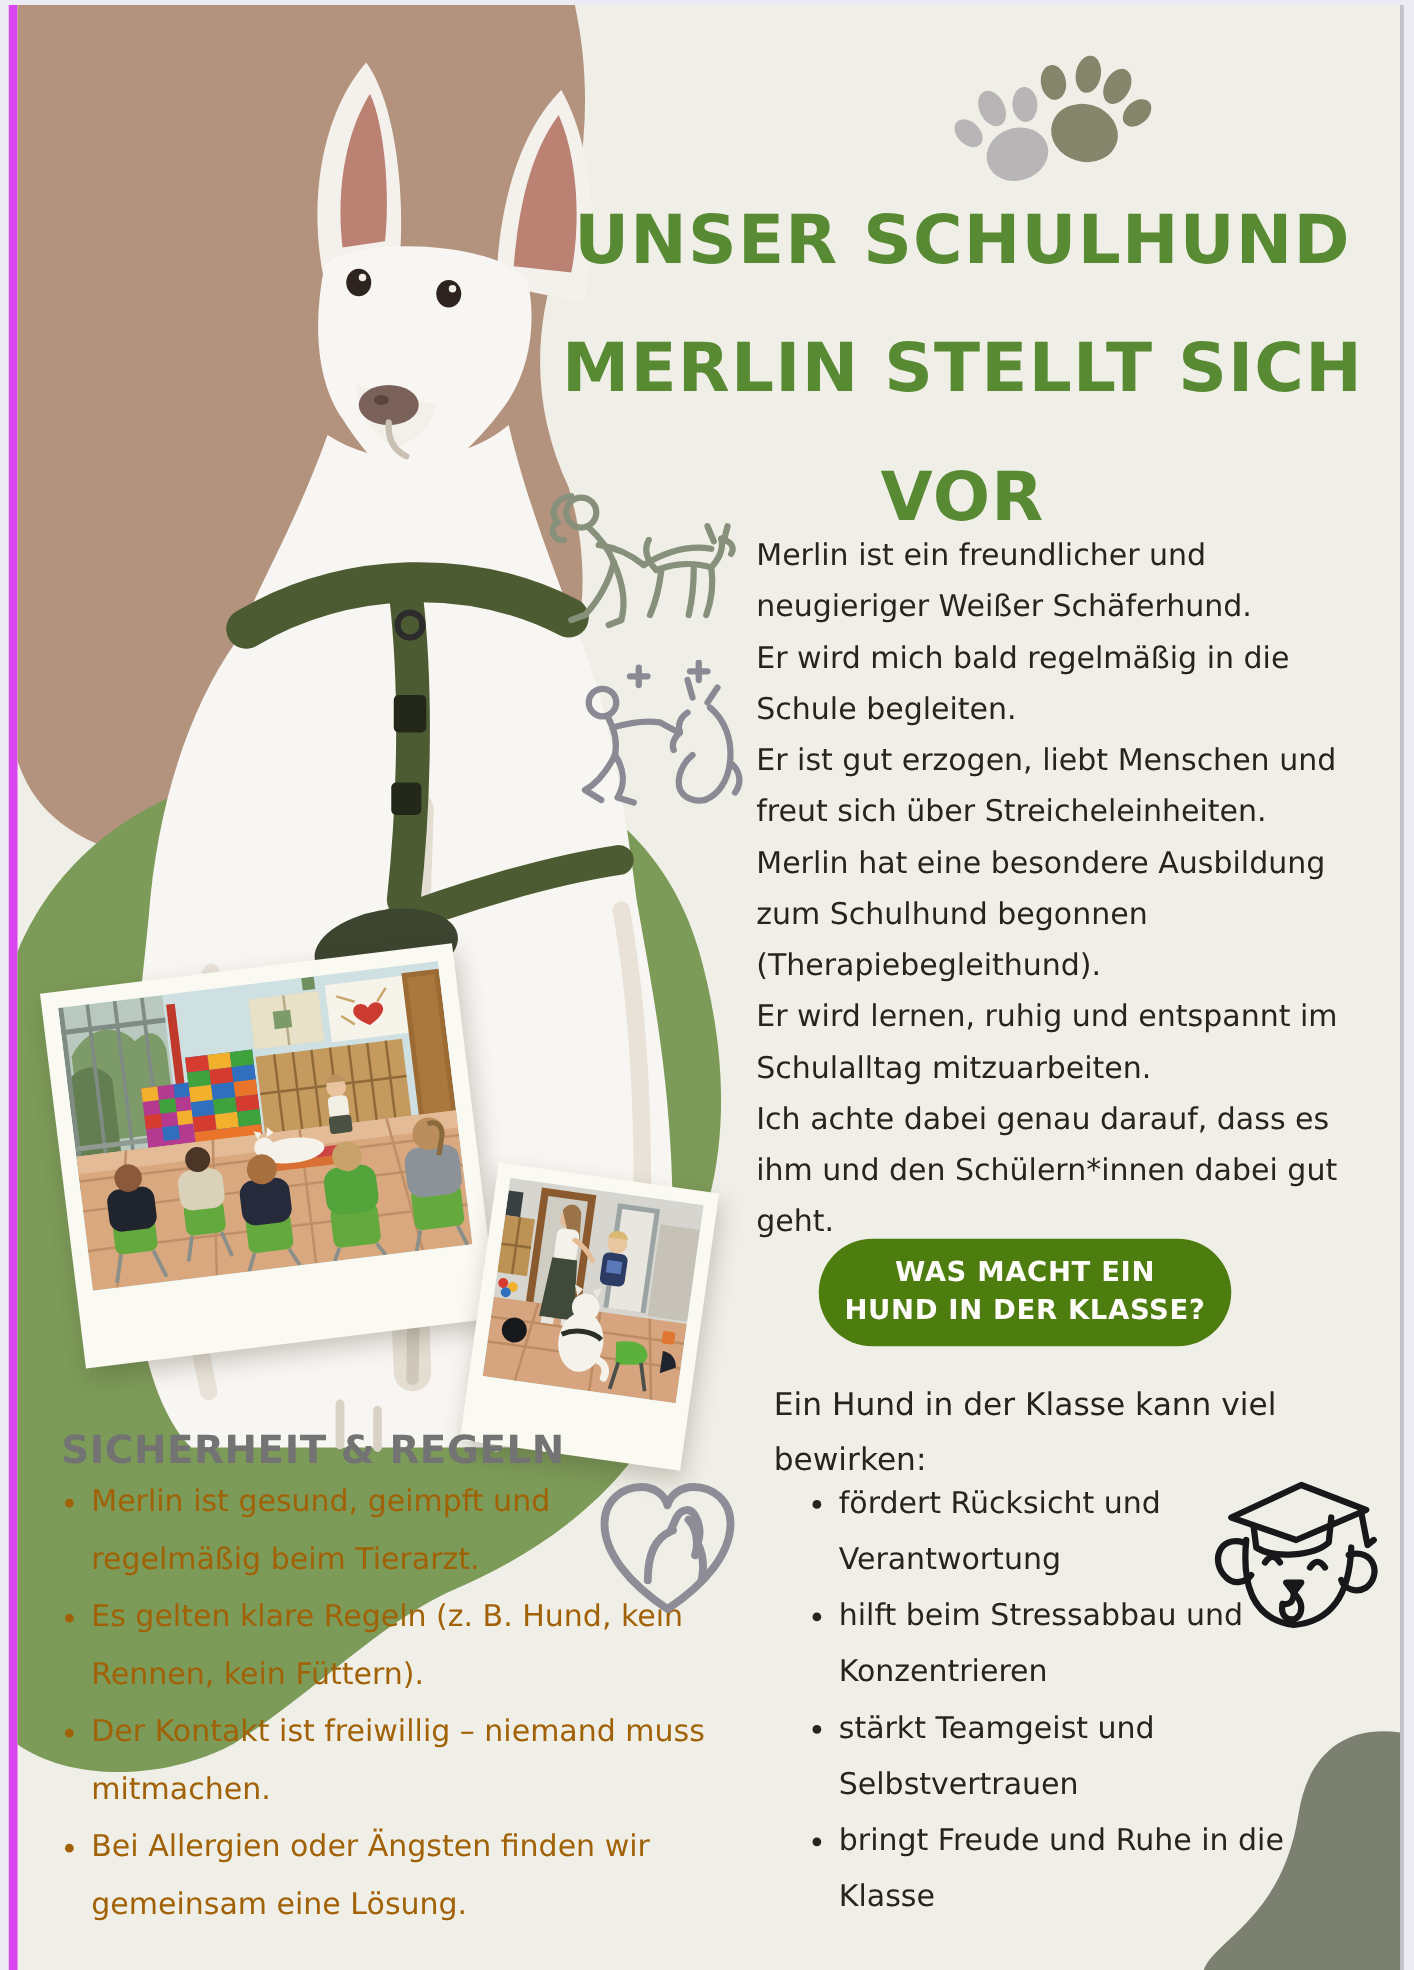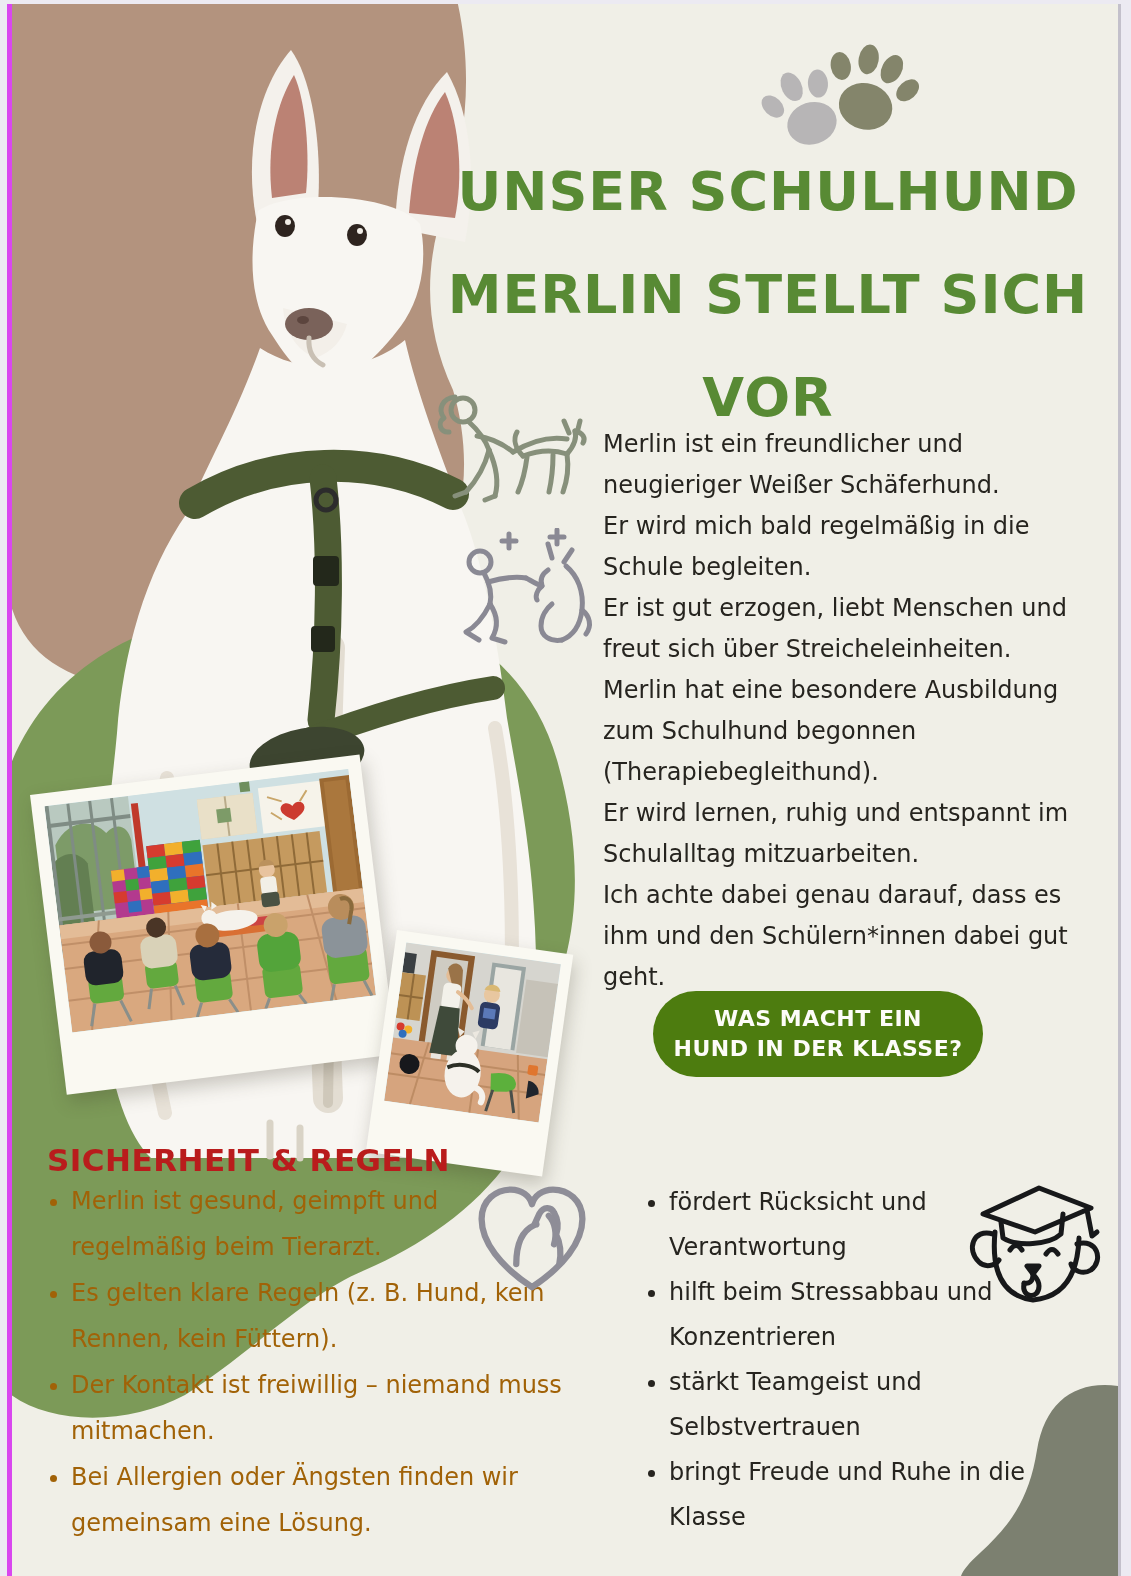--- a/index.html
+++ b/index.html
@@ -1,33 +1,33 @@
 <!DOCTYPE html>
 <html><head>
 <meta charset="utf-8">
 <style>
   html,body{margin:0;padding:0;background:#eceaf2;}
   .stage{position:relative;width:1131px;height:1576px;overflow:hidden;background:#eceaf2;
          font-family:"DejaVu Sans","Liberation Sans",sans-serif;}
   .page-clip{position:absolute;left:7px;top:4px;width:1106px;height:1572px;overflow:hidden;
-             background:#f0efe7;border-right:3px solid #c3c0cb;border-left:5px solid #d946ef;}
+             background:#f0efe7;border-right:3px solid #c3c0cb;border-left:7px solid #d946ef;}
   .shift{position:absolute;left:-7px;top:-4px;width:1131px;height:1576px;}
   .abs{position:absolute;}
   .title{left:408px;top:140px;width:710px;text-align:center;color:#588a34;
          font-weight:800;font-size:54px;line-height:103px;letter-spacing:1px;white-space:pre;}
   .intro{left:598px;top:424px;width:540px;font-size:24px;line-height:41px;color:#26241f;
          white-space:pre-line;}
   .badge{left:648px;top:991px;width:330px;height:86px;background:#4d7c0f;border-radius:44px;
          display:flex;align-items:center;justify-content:center;text-align:center;
          color:#fdfcf8;font-weight:bold;font-size:22px;line-height:30px;letter-spacing:.5px;
          white-space:pre-line;}
   .benefits-intro{left:612px;top:1102px;width:500px;font-size:25px;line-height:44px;color:#26241f;white-space:pre-line;}
   ul.blist{left:612px;top:1180px;width:480px;margin:0;padding:0 0 0 52px;list-style:disc;}
   ul.blist li{font-size:24px;line-height:45px;color:#26241f;white-space:pre-line;}
-  .safety-head{left:42px;top:1142px;width:560px;font-size:31px;font-weight:bold;color:#b91c1c;letter-spacing:.5px;}
+  .safety-head{left:42px;top:1142px;width:560px;font-size:31px;font-weight:bold;color:#737373;letter-spacing:.5px;}
   ul.slist{left:18px;top:1178px;width:600px;margin:0;padding:0 0 0 48px;list-style:disc;}
   ul.slist li{font-size:24px;line-height:46px;color:#a16207;white-space:pre-line;}
   .polaroid{background:#faf9f2;box-shadow:3px 8px 18px rgba(60,55,40,.25);}
   .polaroid .ph{position:absolute;overflow:hidden;background:#cfe0e2;}
   .big-pol{left:25px;top:795px;width:332px;height:302px;transform:rotate(-7deg);transform-origin:0 0;}
   .big-pol .ph{left:13px;top:13px;width:306px;height:228px;}
   .small-pol{left:392px;top:930px;width:178px;height:224px;transform:rotate(8deg);transform-origin:0 0;}
   .small-pol .ph{left:11px;top:11px;width:156px;height:160px;}
   svg{display:block;}
 </style>
@@ -325,20 +325,22 @@
 Schulalltag mitzuarbeiten.
 Ich achte dabei genau darauf, dass es
 ihm und den Schülern*innen dabei gut
 geht.</div>
 
    <div class="abs badge">
      <span>WAS MACHT EIN
 HUND IN DER KLASSE?</span>
    </div>
 
+   <div class="abs benefits-intro">Ein Hund in der Klasse kann viel
+bewirken:</div>
    <ul class="abs blist">
      <li>fördert Rücksicht und
 Verantwortung</li>
      <li>hilft beim Stressabbau und
 Konzentrieren</li>
      <li>stärkt Teamgeist und
 Selbstvertrauen</li>
      <li>bringt Freude und Ruhe in die
 Klasse</li>
    </ul>

